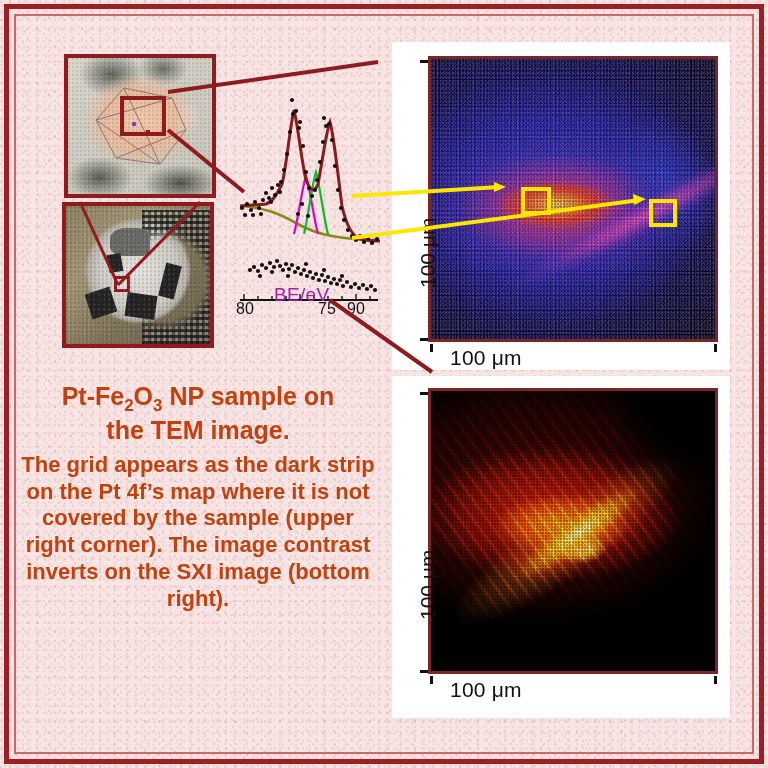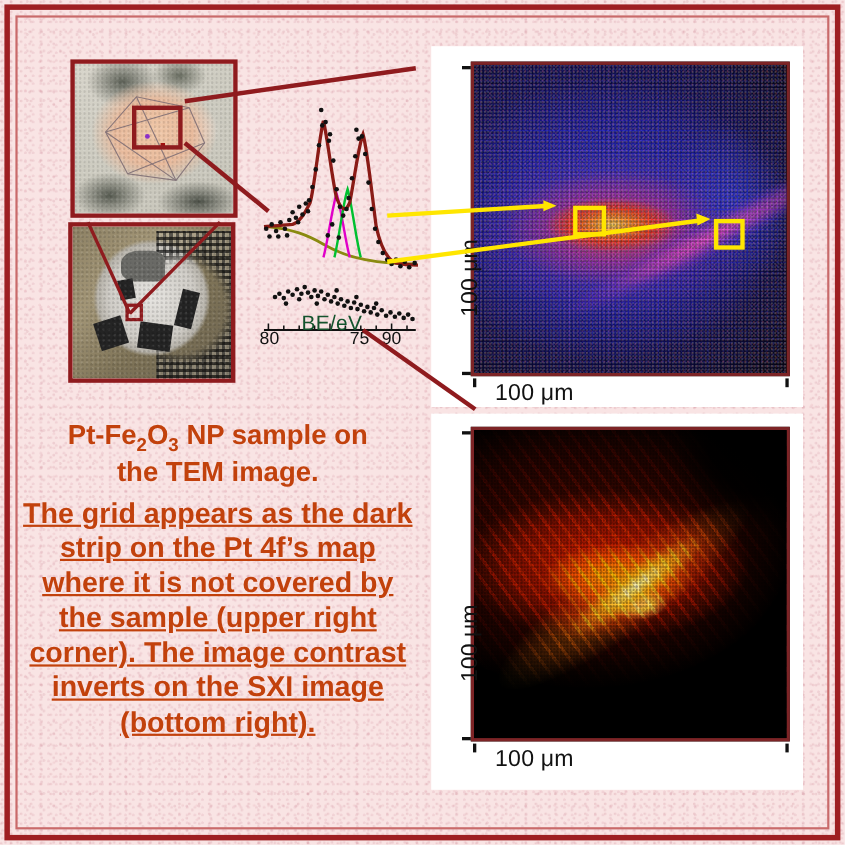--- a/index.html
+++ b/index.html
@@ -112,21 +112,21 @@
   }
 
   
   #connectors { position:absolute; inset:0; z-index: 5; pointer-events:none; }
 
   
   #spectrum-panel { position:absolute; left: 236px; top: 84px; width: 146px; height: 232px; z-index: 4; }
 
   .ax-label {
     position:absolute;
-    color:#14532d;
+    color:#a21caf;
     font-family: "Liberation Sans", sans-serif;
   }
   #be-axis-title { left: 38px; top: 200px; font-size: 19px; letter-spacing:.3px; }
   .tick-num { position:absolute; top: 170px; font-size: 16px; color:#111; }
 
   
   .map-card {
     position:absolute;
     background:#ffffff;
     z-index: 4;
@@ -246,21 +246,21 @@
   #caption {
     position:absolute;
     left: 18px; top: 382px; width: 360px;
     z-index: 4;
     text-align:center;
     color:#c2410c;
     font-weight:bold;
     font-family: "Liberation Sans", sans-serif;
   }
   #caption-title { font-size: 25px; line-height: 1.16; margin-bottom: 7px; }
-  #caption-body  { font-size: 26px; line-height: 1.22; text-decoration: underline; }
+  #caption-body  { font-size: 22px; line-height: 1.22; }
   #caption-lab   { font-size: 24px; margin-top: 16px; }
   sub { font-size: .68em; }
 </style>
 </head>
 <body>
 
 <div id="poster">
 
   <div class="photo-box" id="optical-photo">
     <div class="photo-inner" id="optical-bg"></div>

